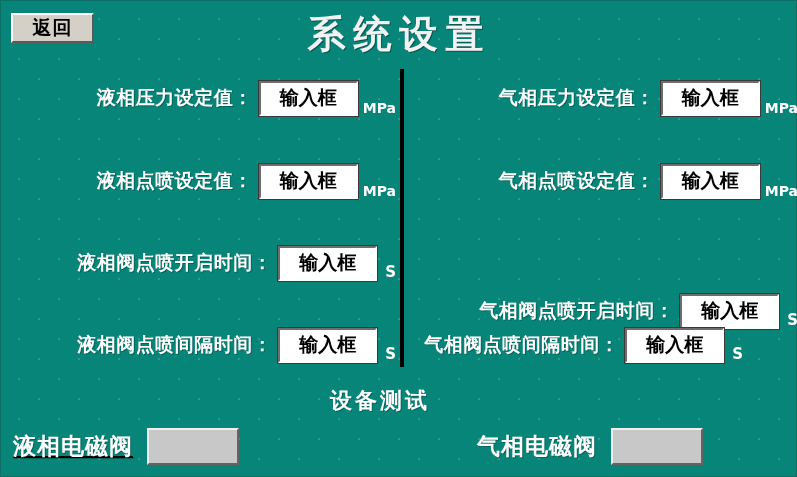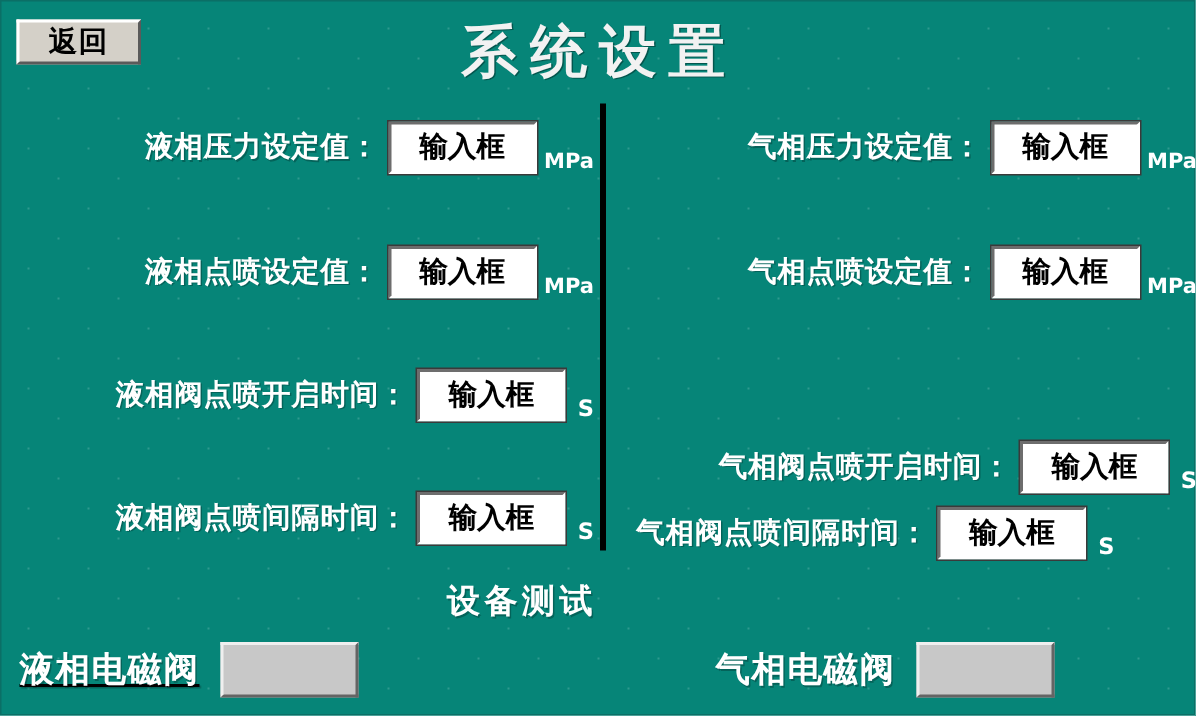--- a/index.html
+++ b/index.html
@@ -122,20 +122,21 @@
     position: absolute;
     left: 0;
     top: 385px;
     width: 694px;
     text-align: center;
     color: #ffffff;
     font-size: 22px;
     font-weight: bold;
     letter-spacing: 3px;
     text-shadow: 1px 1px 0 rgba(0,0,0,0.25);
+    padding-left: 32px;
   }
   
   .valve {
     position: absolute;
     height: 40px;
     display: flex;
     align-items: center;
   }
   .valve .vlbl {
     color: #ffffff;
@@ -204,21 +205,21 @@
     <span class="field">输入框</span>
     <span class="unit">MPa</span>
   </div>
 
   <div class="row" style="left:404px; top:243px; width:393px; justify-content:flex-end;margin-top:48px;">
     <span class="lbl">气相阀点喷开启时间：</span>
     <span class="field">输入框</span>
     <span class="unit unit-s">S</span>
   </div>
 
-  <div class="row" style="left:404px; top:325px; width:338px; justify-content:flex-end;margin-top:10px;">
+  <div class="row" style="left:404px; top:325px; width:338px; justify-content:flex-end;">
     <span class="lbl">气相阀点喷间隔时间：</span>
     <span class="field">输入框</span>
     <span class="unit unit-s">S</span>
   </div>
 
   <div class="section-title">设备测试</div>
 
   <div class="valve" style="left:12px; top:425px;text-decoration:underline;">
     <span class="vlbl">液相电磁阀</span>
     <span class="vbtn"></span>

